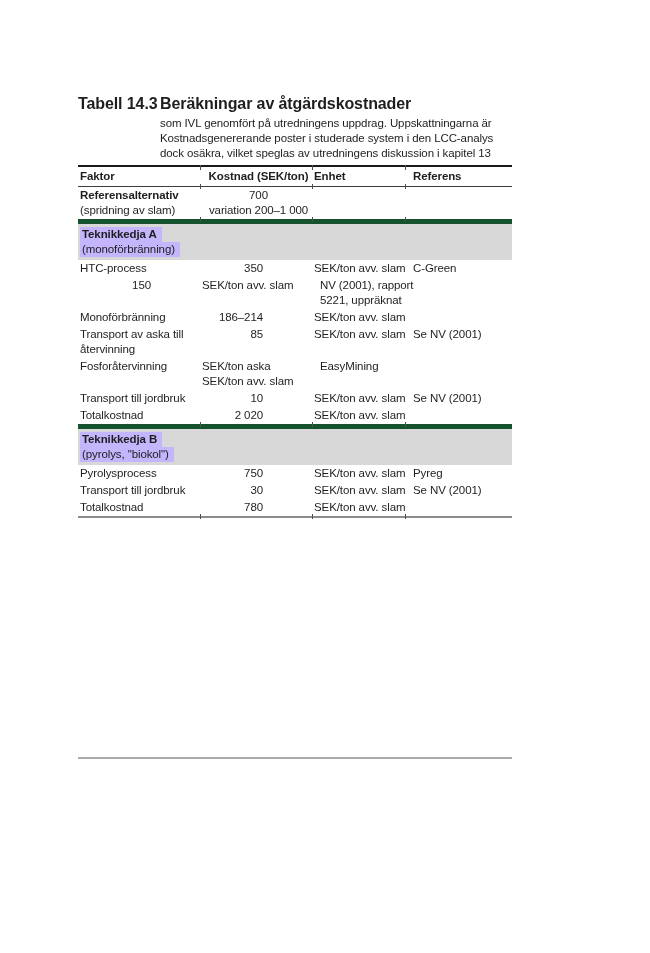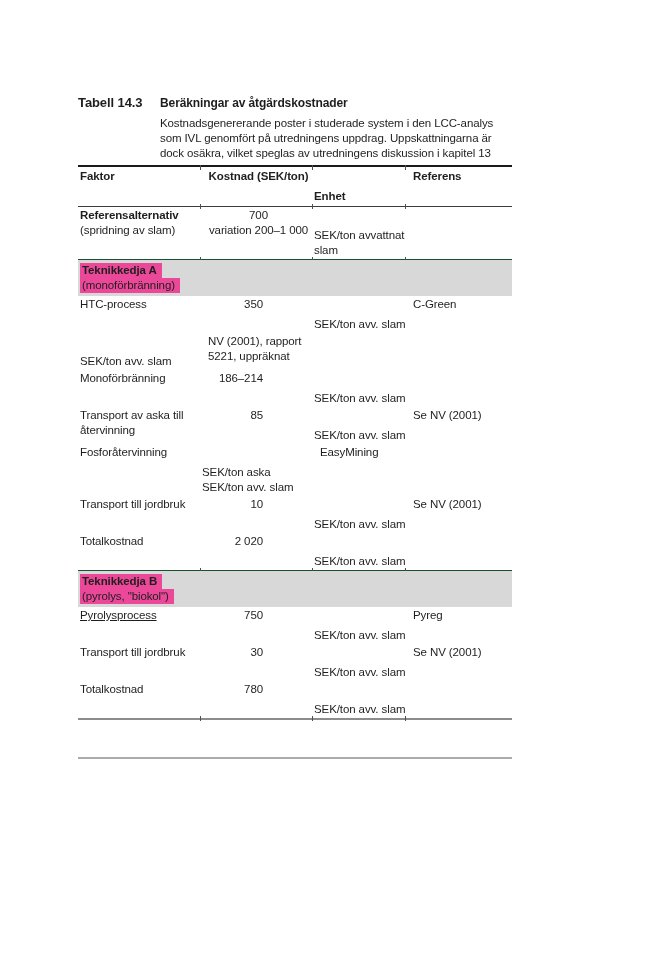--- a/index.html
+++ b/index.html
@@ -4,56 +4,56 @@
 <style>
   html,body{margin:0;padding:0;background:#ffffff;}
   .page{
     position:relative;width:650px;height:953px;background:#ffffff;overflow:hidden;
     font-family:"Liberation Sans","DejaVu Sans",sans-serif;
     font-size:11.5px;color:#1e1e1e;letter-spacing:-0.1px;
   }
   .bold{font-weight:bold;}
   .ln{display:block;line-height:15px;white-space:nowrap;}
   .title-row{position:absolute;left:78px;top:95px;white-space:nowrap;}
-  .tlabel{display:inline-block;width:82px;font-size:13px;}
-  .ttitle{font-size:12px;}
+  .tlabel{display:inline-block;width:82px;font-size:16px;}
+  .ttitle{font-size:16px;}
   .caption{position:absolute;left:160px;top:116px;}
   .table{position:absolute;left:78px;top:165px;width:434px;border-top:2.5px solid #1a1a1a;}
   .trow{display:grid;grid-template-columns:122px 112px 93px 107px;position:relative;}
   .trow.data{padding:1px 0;}
   .trow.head{padding:3px 0 4px 0;border-bottom:1px solid #3c3c3c;}
   .trow.sect{padding:3px 0;}
   .cell{min-height:1px;}
   .c1{padding-left:2px;}
   .c2{text-align:right;padding-right:49px;}
   .c2.left{text-align:center;padding-left:5px;padding-right:0;}
-  .c3{padding-left:2px;margin-top:20px;}
+  .c3{padding-left:2px;}
   .c4{padding-left:8px;}
-  .bb-thin{border-bottom:1px solid #14532d;}
+  .bb-thin{border-bottom:5px solid #14532d;}
   .bb-bottom{border-bottom:2px solid #8c8c8c;}
   .sect .c1{overflow:visible;white-space:nowrap;}
-  .sect-label{display:table;background:#ec4899;padding:0 5px 0 2px;white-space:nowrap;}
-  .underline{text-decoration:underline;}
+  .sect-label{display:table;background:#c4b5fd;padding:0 5px 0 2px;white-space:nowrap;}
+  .underline{}
   .tick{position:absolute;width:1px;height:5px;background:#4f4f4f;}
   .tick.top{top:-2px;}
   .tick.bot{bottom:-3px;}
   .footer-rule{position:absolute;left:78px;top:757px;width:434px;height:2px;background:#ababab;}
 </style>
 </head>
 <body>
 
 <div class="page">
 
   <div class="title-row">
     <span class="tlabel bold">Tabell 14.3</span><span class="ttitle bold">Beräkningar av åtgärdskostnader</span>
   </div>
 
   <div class="caption">
+    <span class="ln">som IVL genomfört på utredningens uppdrag. Uppskattningarna är</span>
     <span class="ln">Kostnadsgenererande poster i studerade system i den LCC-analys</span>
-    <span class="ln">som IVL genomfört på utredningens uppdrag. Uppskattningarna är</span>
     <span class="ln">dock osäkra, vilket speglas av utredningens diskussion i kapitel 13</span>
   </div>
 
   <div class="table">
     <div class="trow head" id="head-row">
       <div class="cell c1 bold">Faktor</div>
       <div class="cell c2 left bold">Kostnad (SEK/ton)</div>
       <div class="cell c3 bold">Enhet</div>
       <div class="cell c4 bold">Referens</div>
     <i class="tick top" style="left: 122px;"></i>
@@ -66,24 +66,20 @@
     <div id="tbody">
         <div class="trow data bb-thin">
           <div class="cell c1">
             <span class="ln bold">Referensalternativ</span>
             <span class="ln">(spridning av slam)</span>
           </div>
           <div class="cell c2 left">
             <span class="ln">700</span>
             <span class="ln">variation 200–1 000</span>
           </div>
-          <div class="cell c3">
-            <span class="ln">SEK/ton avvattnat</span>
-            <span class="ln">slam</span>
-          </div>
           <div class="cell c4"></div>
           <i class="tick bot" style="left: 122px;"></i>
           <i class="tick bot" style="left: 234px;"></i>
           <i class="tick bot" style="left: 327px;"></i>
         </div>
         <div class="trow sect" style="background: rgb(216, 216, 216);">
           <div class="cell c1">
             <span class="ln sect-label bold">Teknikkedja A</span>
             <span class="ln sect-label">(monoförbränning)</span>
           </div>
@@ -99,20 +95,23 @@
             <span class="ln">350</span>
           </div>
           <div class="cell c3">
             <span class="ln">SEK/ton avv. slam</span>
           </div>
           <div class="cell c4">
             <span class="ln">C-Green</span>
           </div>
         </div>
         <div class="trow data">
+          <div class="cell c2">
+            <span class="ln">150</span>
+          </div>
           <div class="cell c3">
             <span class="ln">SEK/ton avv. slam</span>
           </div>
           <div class="cell c4">
             <span class="ln">NV (2001), rapport</span>
             <span class="ln">5221, uppräknat</span>
           </div>
         </div>
         <div class="trow data">
           <div class="cell c1">

